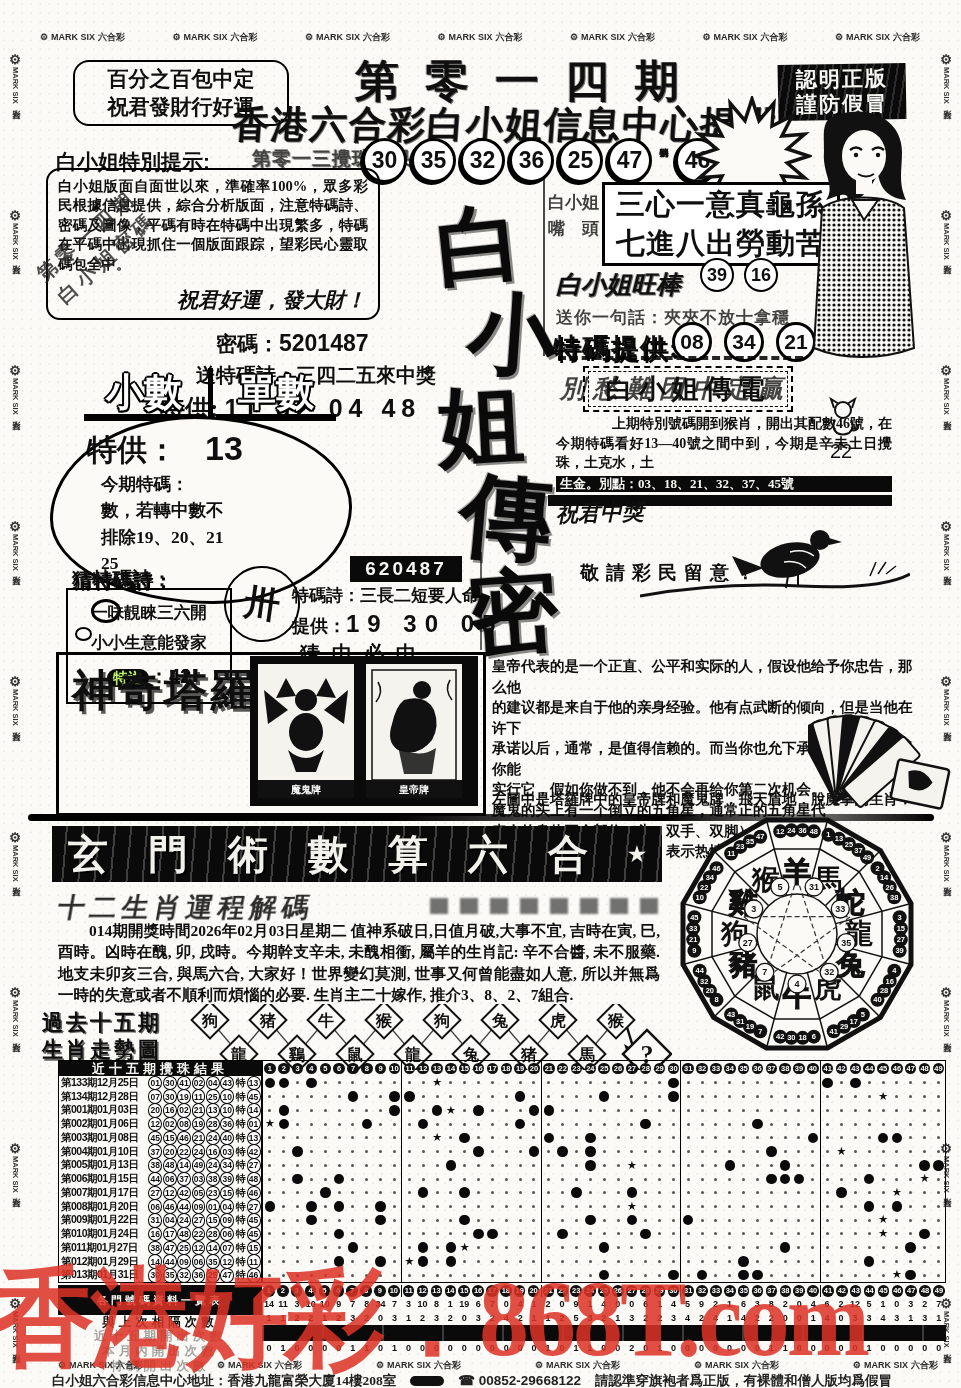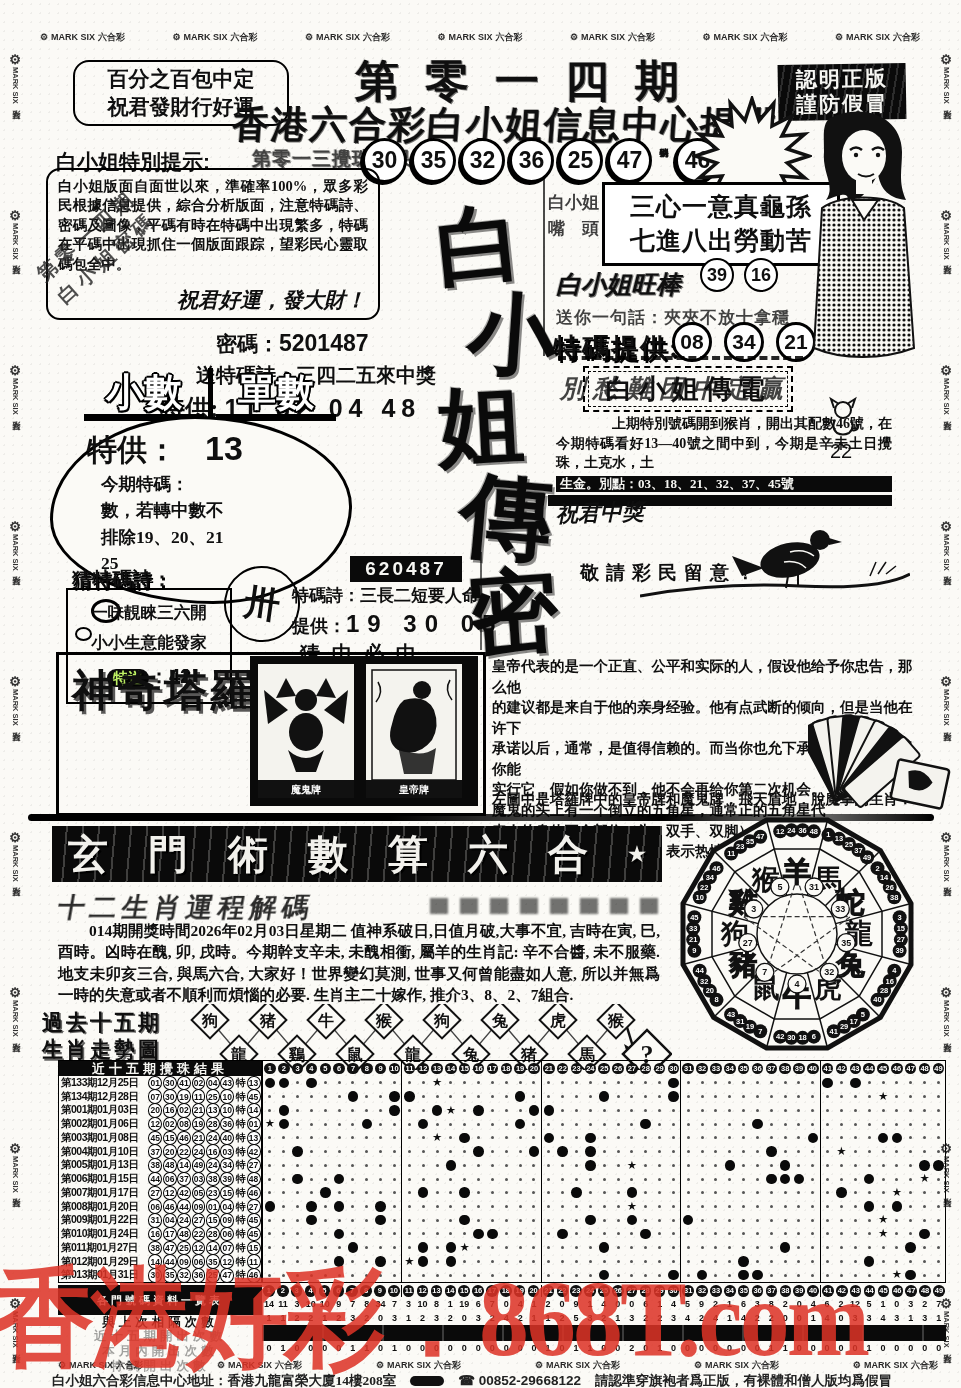--- a/index.html
+++ b/index.html
@@ -30,21 +30,21 @@
   .tip-label{left:56px;top:148px;font-size:21px;font-weight:bold;font-family:"Liberation Sans",sans-serif;}
   .result-label{left:252px;top:146px;font-size:19px;font-weight:900;letter-spacing:1px;}
   .intro-box{left:46px;top:168px;width:334px;height:152px;border:2.5px solid #000;border-radius:14px;padding:7px 10px;box-sizing:border-box;}
   .intro-box p{margin:0;font-size:14.5px;font-weight:bold;line-height:1.34;text-align:justify;}
   .intro-wish{position:absolute;right:12px;bottom:4px;font-size:21px;font-weight:bold;font-style:italic;}
   .code-line{font-size:20px;font-weight:bold;}
   .stamp{left:30px;top:266px;transform:rotate(-42deg);transform-origin:left top;font-size:20px;font-weight:bold;letter-spacing:5px;color:#222;opacity:.8;line-height:1.5;text-align:center;}
   
   .mouth-label{left:548px;top:190px;font-size:17px;font-weight:bold;line-height:1.5;opacity:.8;}
   .slogan-box{left:602px;top:182px;width:232px;height:78px;display:flex;flex-direction:column;justify-content:center;align-items:center;
-              font-size:25px;font-weight:900;line-height:1.35;letter-spacing:1px;}
+              font-size:29px;font-weight:900;line-height:1.35;letter-spacing:1px;}
   .wangbang{left:556px;top:268px;font-size:25px;font-weight:900;font-style:italic;}
   .saying{left:556px;top:306px;font-size:17px;font-weight:900;letter-spacing:1px;}
   .tm-label{left:553px;top:330px;font-size:27px;font-weight:900;letter-spacing:2px;text-shadow:2px 2px 0 #000;}
   .scrawl{left:560px;top:372px;font-size:25px;font-weight:bold;letter-spacing:8px;font-style:italic;}
   .dashline{left:558px;top:356px;width:245px;border-top:4px dashed #000;opacity:.85;}
   .cd-box{left:583px;top:366px;width:206px;height:42px;border:2.5px dashed #000;display:flex;align-items:center;justify-content:center;
           font-size:27px;font-weight:bold;letter-spacing:6px;outline:1.5px dashed #000;outline-offset:-6px;}
   .cd-para{left:556px;top:414px;width:336px;font-size:14px;font-weight:bold;line-height:1.4;text-align:justify;text-indent:4em;margin:0;}
   .cd-hl{left:556px;top:476px;width:336px;height:16px;font-size:13px;font-weight:bold;display:flex;align-items:center;padding-left:4px;box-sizing:border-box;}
   .cd-bar2{left:548px;top:495px;width:344px;height:11px;background:#0a0a0a;}

